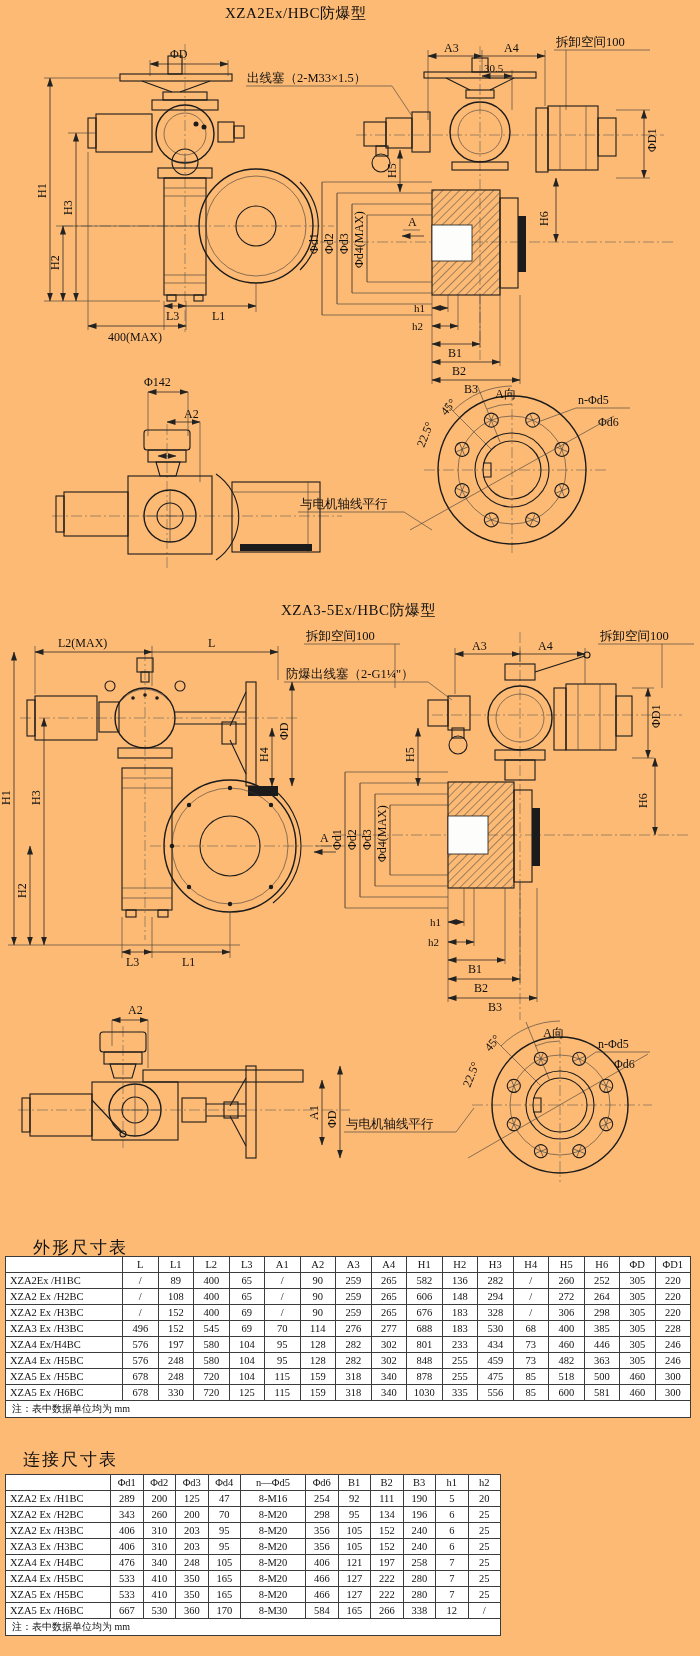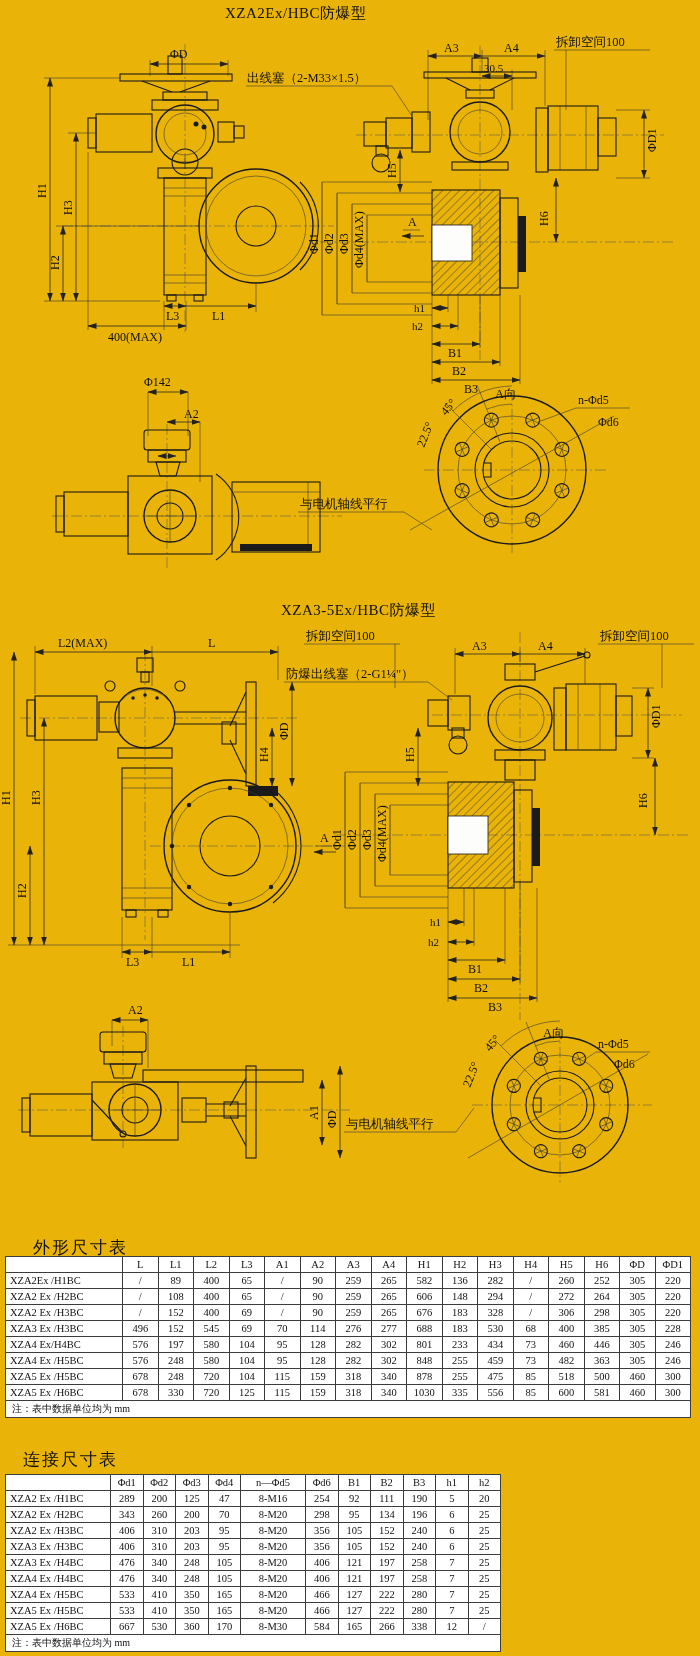--- a/index.html
+++ b/index.html
@@ -1,16 +1,16 @@
 <!DOCTYPE html>
 <html><head>
 <meta charset="utf-8">
 <style>
   html,body{margin:0;padding:0;background:#fff;}
-  #page{position:relative;width:700px;height:1656px;background:#eab308;overflow:hidden;
+  #page{position:relative;width:700px;height:1656px;background:#fdba74;overflow:hidden;
         font-family:"Liberation Serif",serif;color:#111;}
   .sec-title{position:absolute;font:15px "Liberation Serif",serif;letter-spacing:.5px;white-space:nowrap;}
   .thead{position:absolute;font:17px "Liberation Serif",serif;letter-spacing:2px;white-space:nowrap;}
   svg{position:absolute;left:0;}
   svg text{font:12px "Liberation Serif",serif;fill:#101010;}
   text.cjk{font-size:12.5px;}
   text.sm{font-size:11px;}
   .ol{fill:none;stroke:#1b1b1b;stroke-width:1.1;}
   .o2{fill:none;stroke:#1b1b1b;stroke-width:1.4;}
   .tl{fill:none;stroke:#3a3a3a;stroke-width:.6;}
@@ -841,34 +841,20 @@
           <td>95</td>
           <td>8-M20</td>
           <td>356</td>
           <td>105</td>
           <td>152</td>
           <td>240</td>
           <td>6</td>
           <td>25</td>
         </tr>
         <tr>
-          <td>XZA3 Ex /H4BC</td>
-          <td>476</td>
-          <td>340</td>
-          <td>248</td>
-          <td>105</td>
-          <td>8-M20</td>
-          <td>406</td>
-          <td>121</td>
-          <td>197</td>
-          <td>258</td>
-          <td>7</td>
-          <td>25</td>
-        </tr>
-        <tr>
           <td>XZA4 Ex /H4BC</td>
           <td>476</td>
           <td>340</td>
           <td>248</td>
           <td>105</td>
           <td>8-M20</td>
           <td>406</td>
           <td>121</td>
           <td>197</td>
           <td>258</td>

